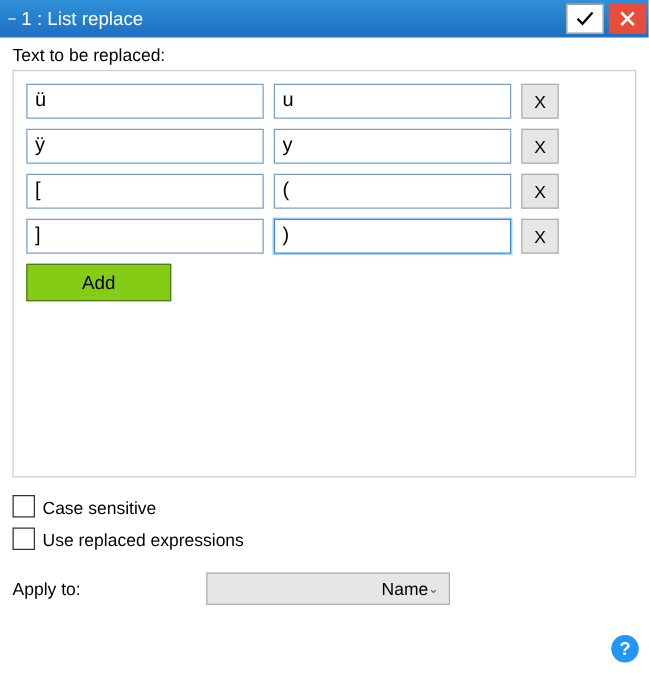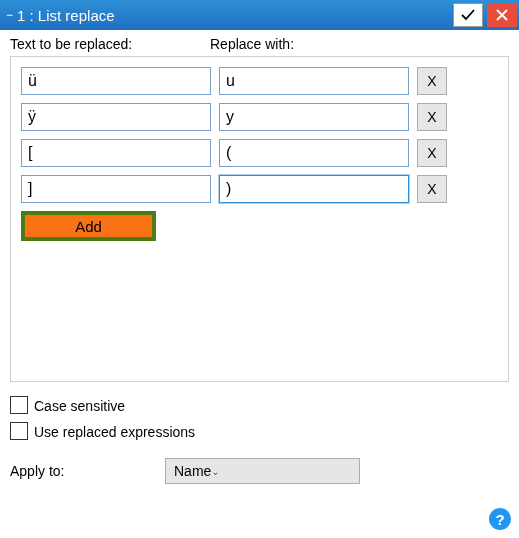--- a/index.html
+++ b/index.html
@@ -78,24 +78,24 @@
   .xbtn {
     width: 30px;
     height: 28px;
     margin-left: 8px;
     background: #e6e6e6;
     border: 1px solid #adadad;
     font-size: 14px;
     cursor: pointer;
   }
   .addbtn {
-    width: 135px;
+    width: 116px;
     height: 30px;
-    background: #f97316;
-    border: 4px solid #4d7c0f;
+    background: #84cc16;
+    border: 1px solid #4d7c0f;
     font-size: 15px;
     cursor: pointer;
   }
   .options {
     margin-top: 14px;
   }
   .chk-row {
     display: flex;
     align-items: flex-end;
     margin: 8px 0;
@@ -113,21 +113,21 @@
     margin-top: 18px;
   }
   .apply-label { width: 155px; }
   .select {
     width: 195px;
     height: 26px;
     background: #e6e6e6;
     border: 1px solid #adadad;
     display: flex;
     align-items: center;
-    justify-content: flex-start;
+    justify-content: flex-end;
     padding: 0 8px;
     cursor: pointer;
   }
   .chev { font-size: 10px; color: #555; }
   .help {
     position: absolute;
     right: 8px;
     bottom: 8px;
     width: 22px;
     height: 22px;
@@ -156,21 +156,20 @@
   <div class="tb-btn closebtn">
     <svg viewBox="0 0 14 14">
       <path d="M2 2 L12 12 M12 2 L2 12" stroke="#fff" stroke-width="2" fill="none"></path>
     </svg>
   </div>
 </div>
 
 <div class="content">
   <div class="col-headers">
     <div>Text to be replaced:</div>
-    <div>Replace with:</div>
   </div>
 
   <div class="group-box">
     <div class="row">
       <input class="txt" value="ü" style="">
       <input class="txt second" value="u" style="">
       <button class="xbtn">X</button>
     </div>
     <div class="row">
       <input class="txt" value="ÿ" style="">

